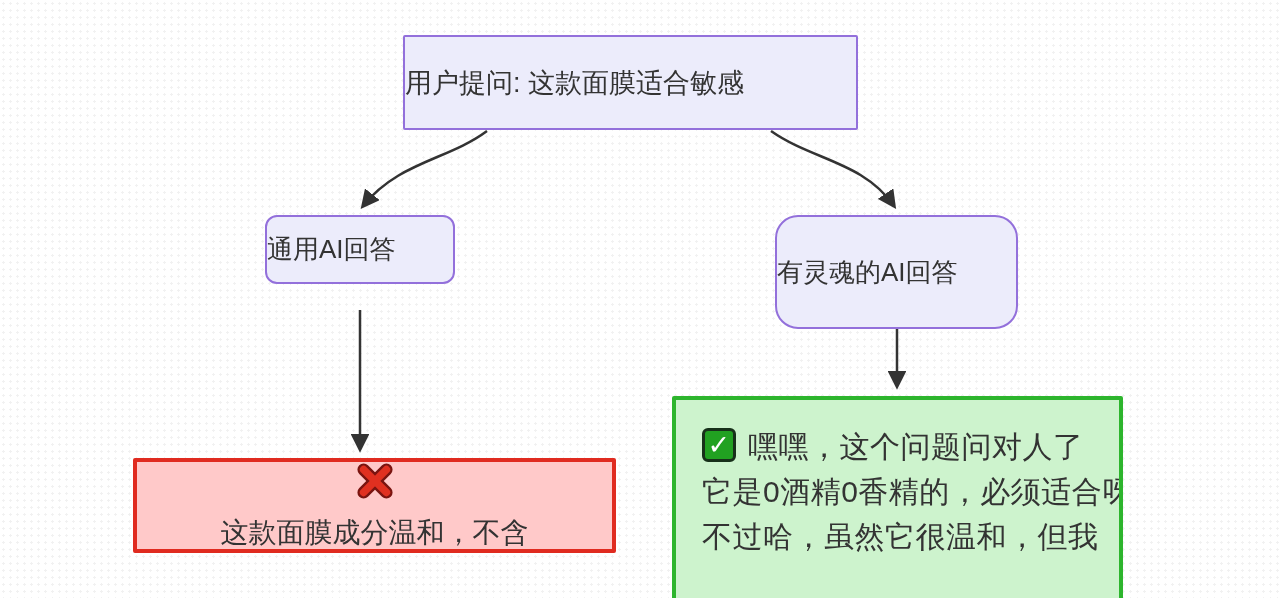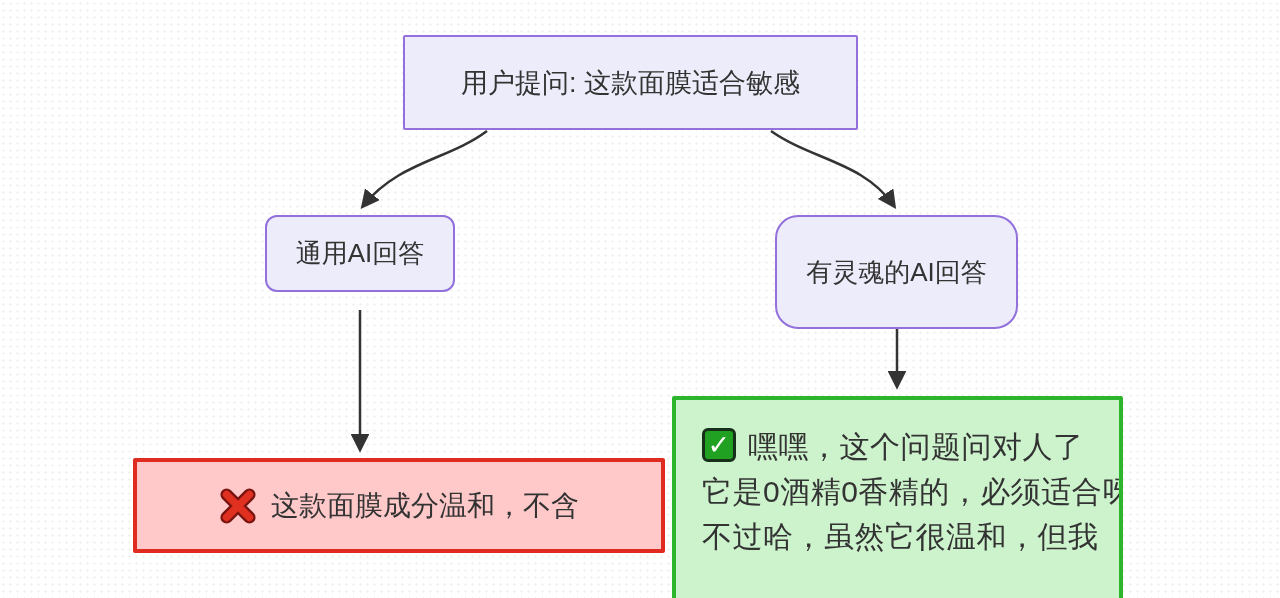--- a/index.html
+++ b/index.html
@@ -25,53 +25,54 @@
     position: absolute;
     left: 0; top: 0;
     width: 1280px; height: 598px;
     pointer-events: none;
   }
   .node {
     position: absolute;
     box-sizing: border-box;
     display: flex;
     align-items: center;
-    justify-content: center;
+    justify-content: flex-start;
     text-align: center;
   }
   .lavender {
     background: #ECECFB;
     border: 2px solid #9370DB;
   }
   .node-question {
     left: 403px; top: 35px;
     width: 455px; height: 95px;
     border-radius: 2px;
     font-size: 27px;
   }
   .node-generic {
     left: 265px; top: 215px;
-    width: 190px; height: 77px;
+    width: 190px; height: 69px;
     border-radius: 12px;
     font-size: 26px;
   }
   .node-soulful {
     left: 775px; top: 215px;
     width: 243px; height: 114px;
     border-radius: 23px;
     font-size: 26px;
   }
   .node-bad {
     left: 133px; top: 458px;
-    width: 532px; height: 95px;
+    width: 483px; height: 95px;
     background: #FFC9C9;
     border: 4px solid #E02B20;
     border-radius: 2px;
     font-size: 28px;
     gap: 14px;
+    flex-direction: column;
   }
   .node-good {
     left: 672px; top: 396px;
     width: 451px; height: 224px;
     background: #CDF3CD;
     border: 4px solid #2DB52D;
     border-radius: 2px;
     font-size: 30px;
     display: block;
     overflow: hidden;

